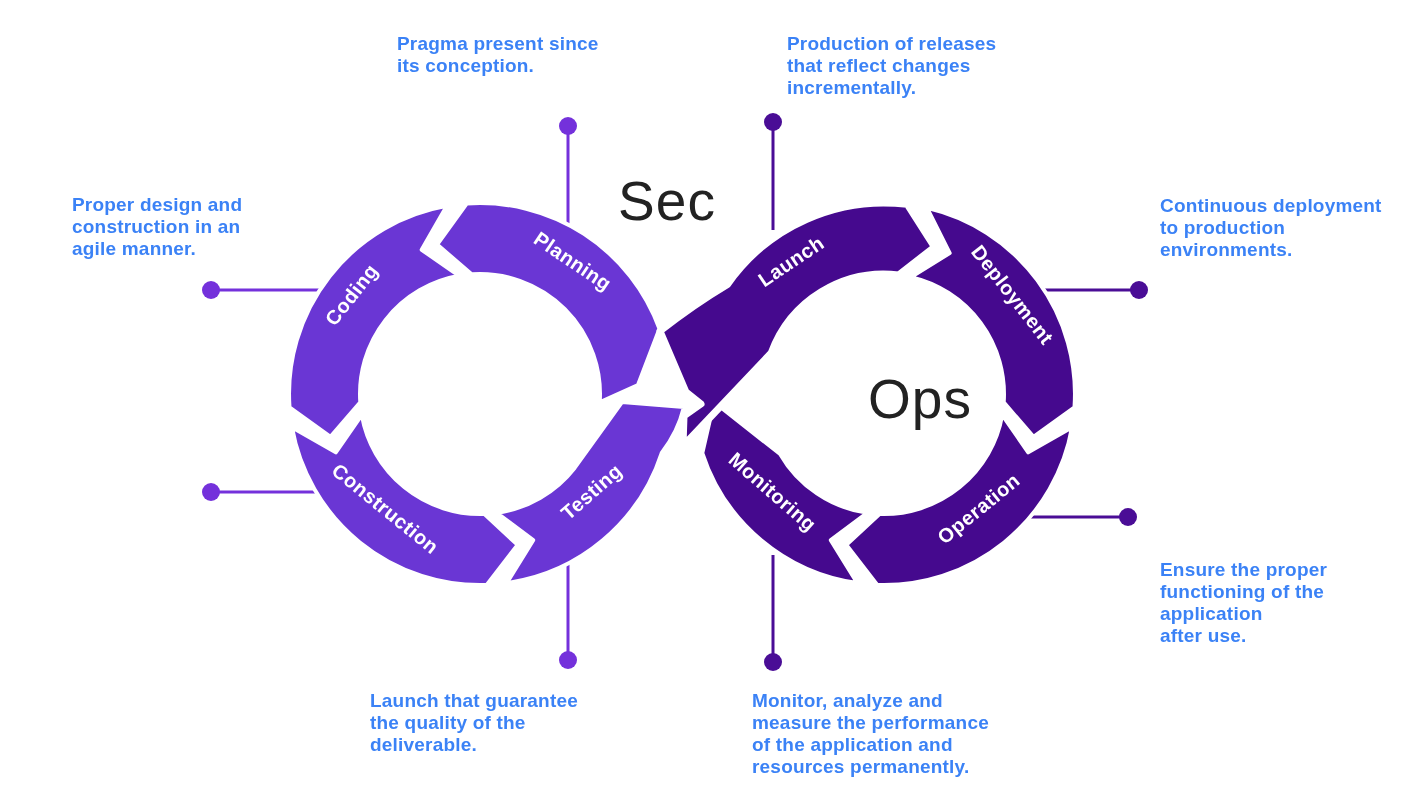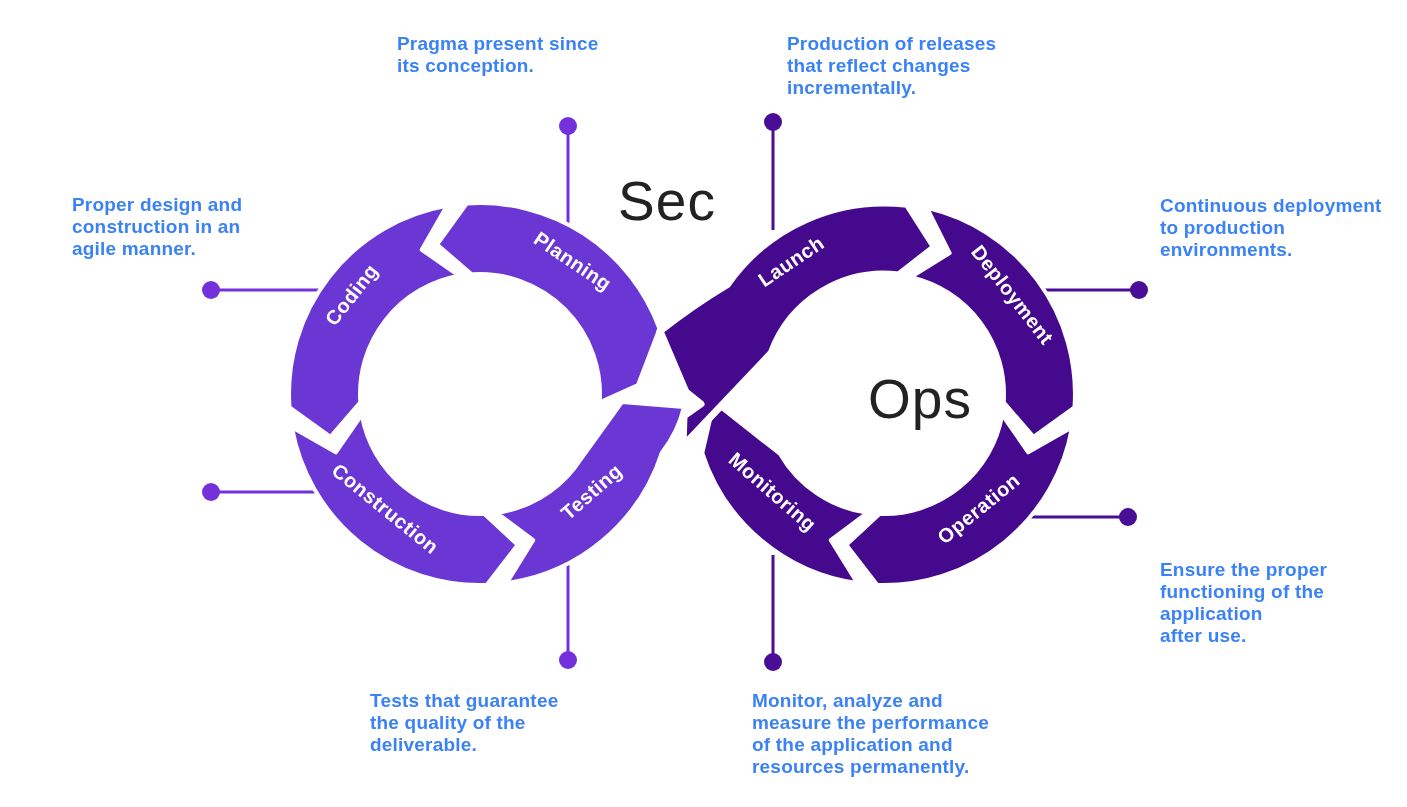--- a/index.html
+++ b/index.html
@@ -79,20 +79,20 @@
   <div class="callout c-coding">Proper design and
 construction in an
 agile manner.</div>
   <div class="callout c-deployment">Continuous deployment
 to production
 environments.</div>
   <div class="callout c-operation">Ensure the proper
 functioning of the
 application
 after use.</div>
-  <div class="callout c-testing">Tests that guarantee
+  <div class="callout c-testing">Launch that guarantee
 the quality of the
 deliverable.</div>
   <div class="callout c-monitoring">Monitor, analyze and
 measure the performance
 of the application and
 resources permanently.</div>
 </div>
 
 </body></html>

